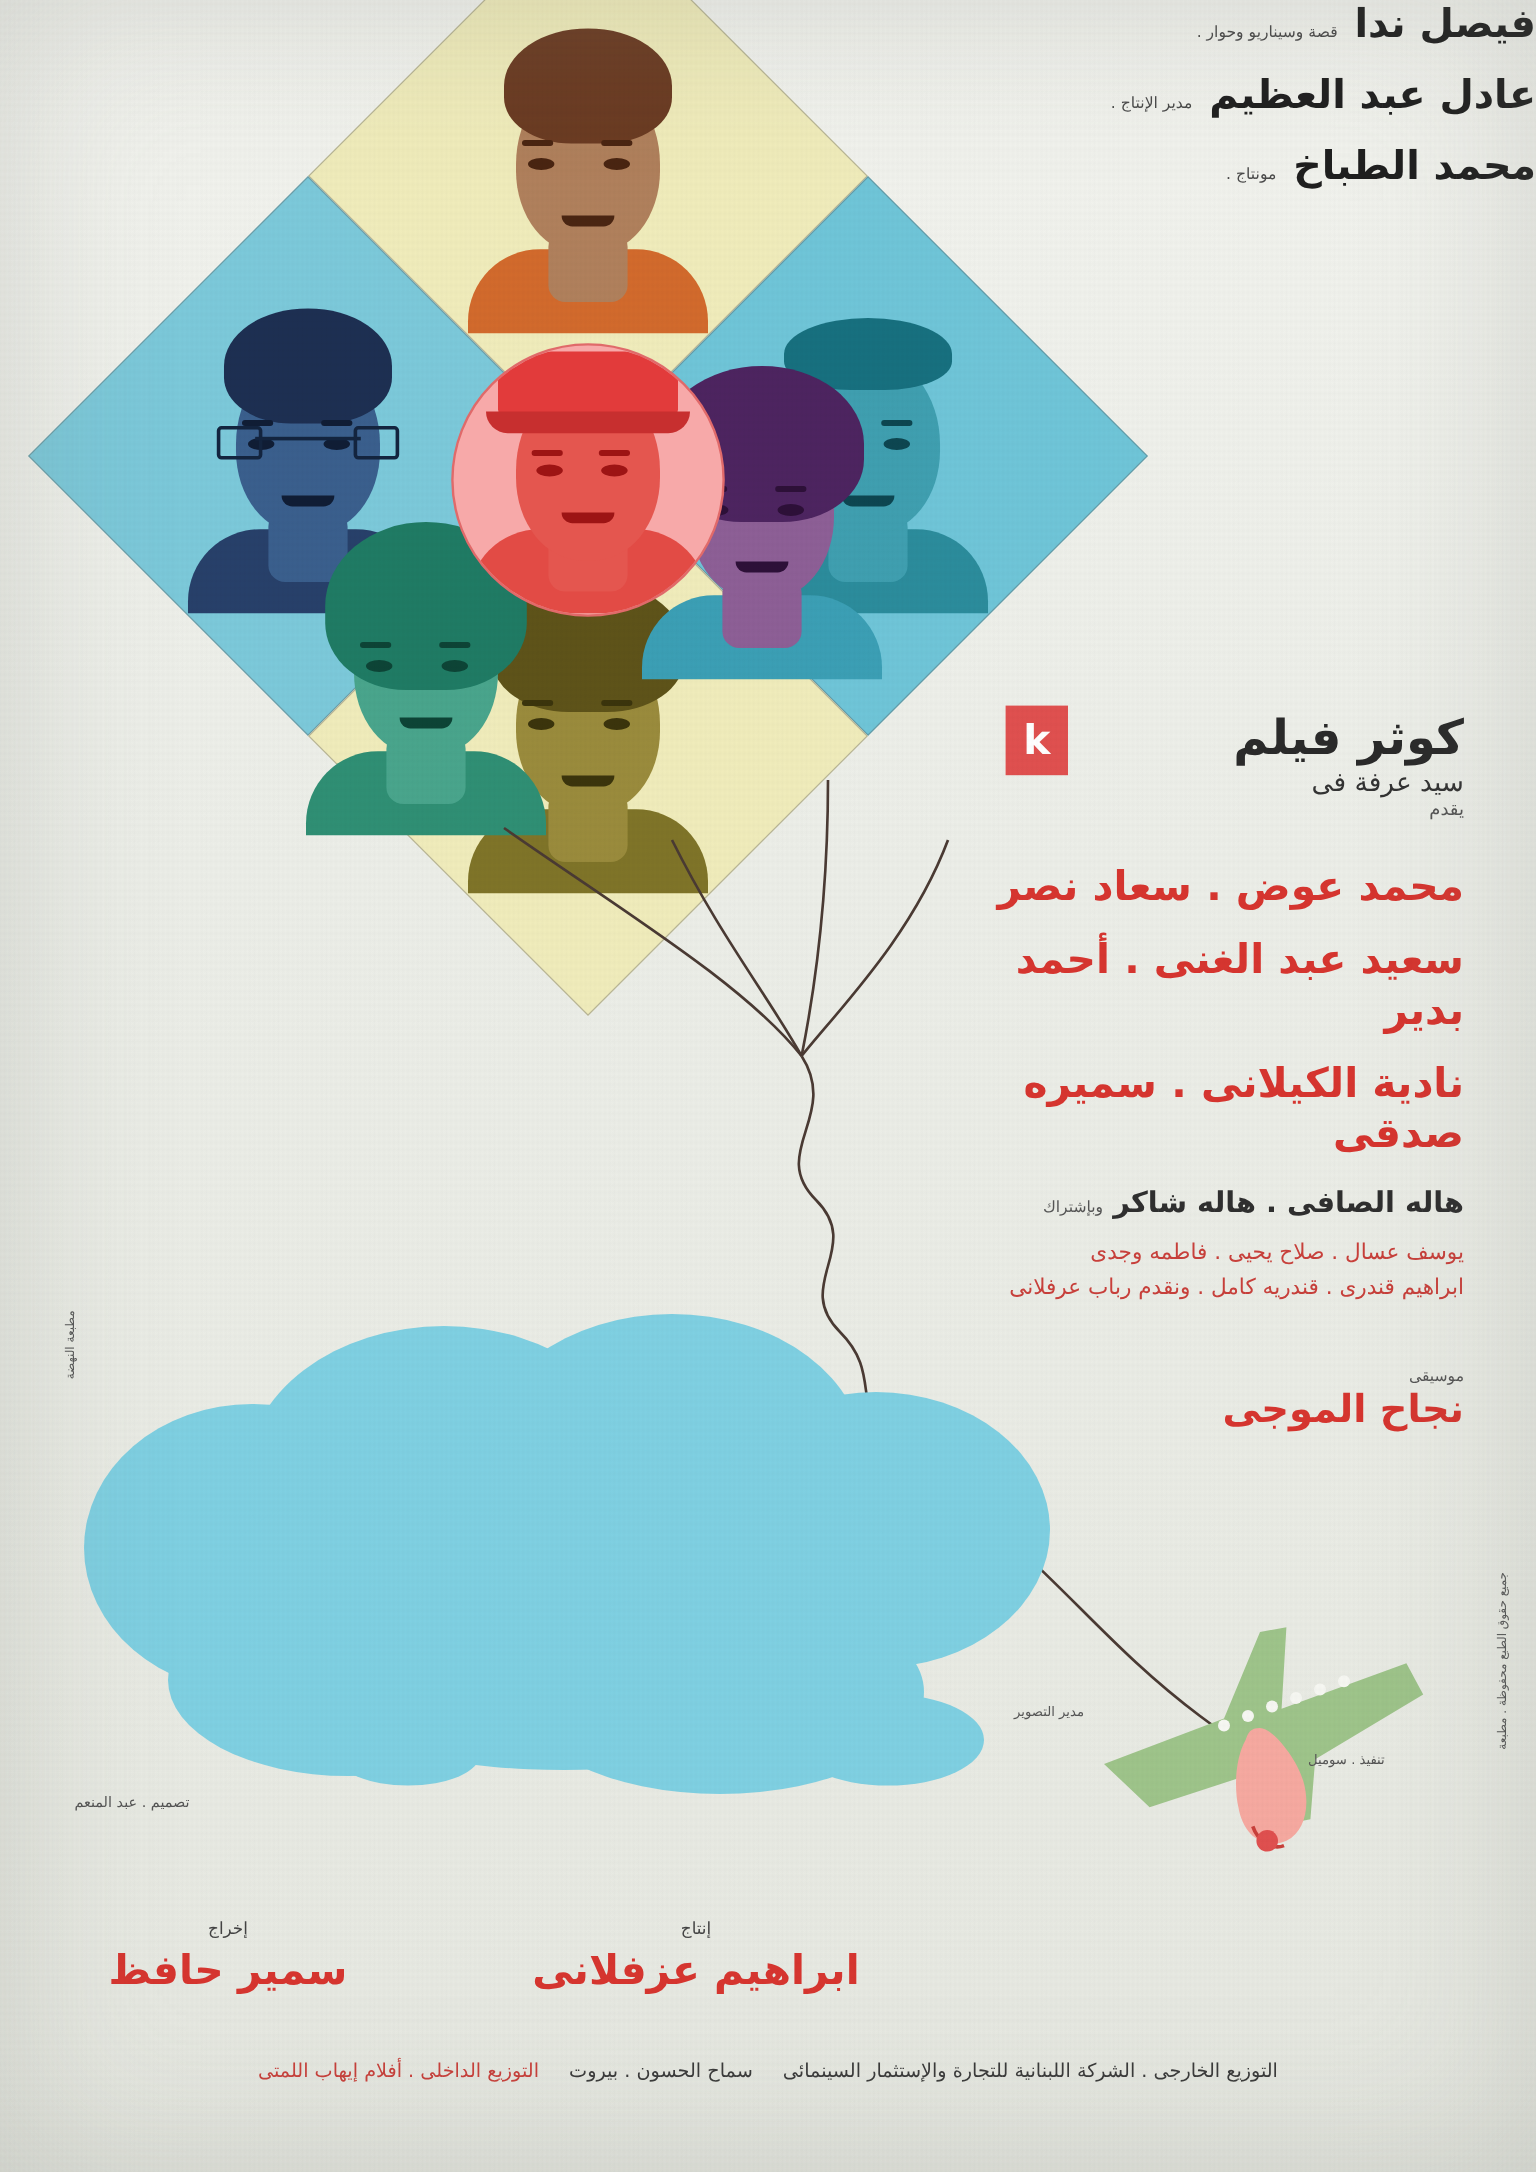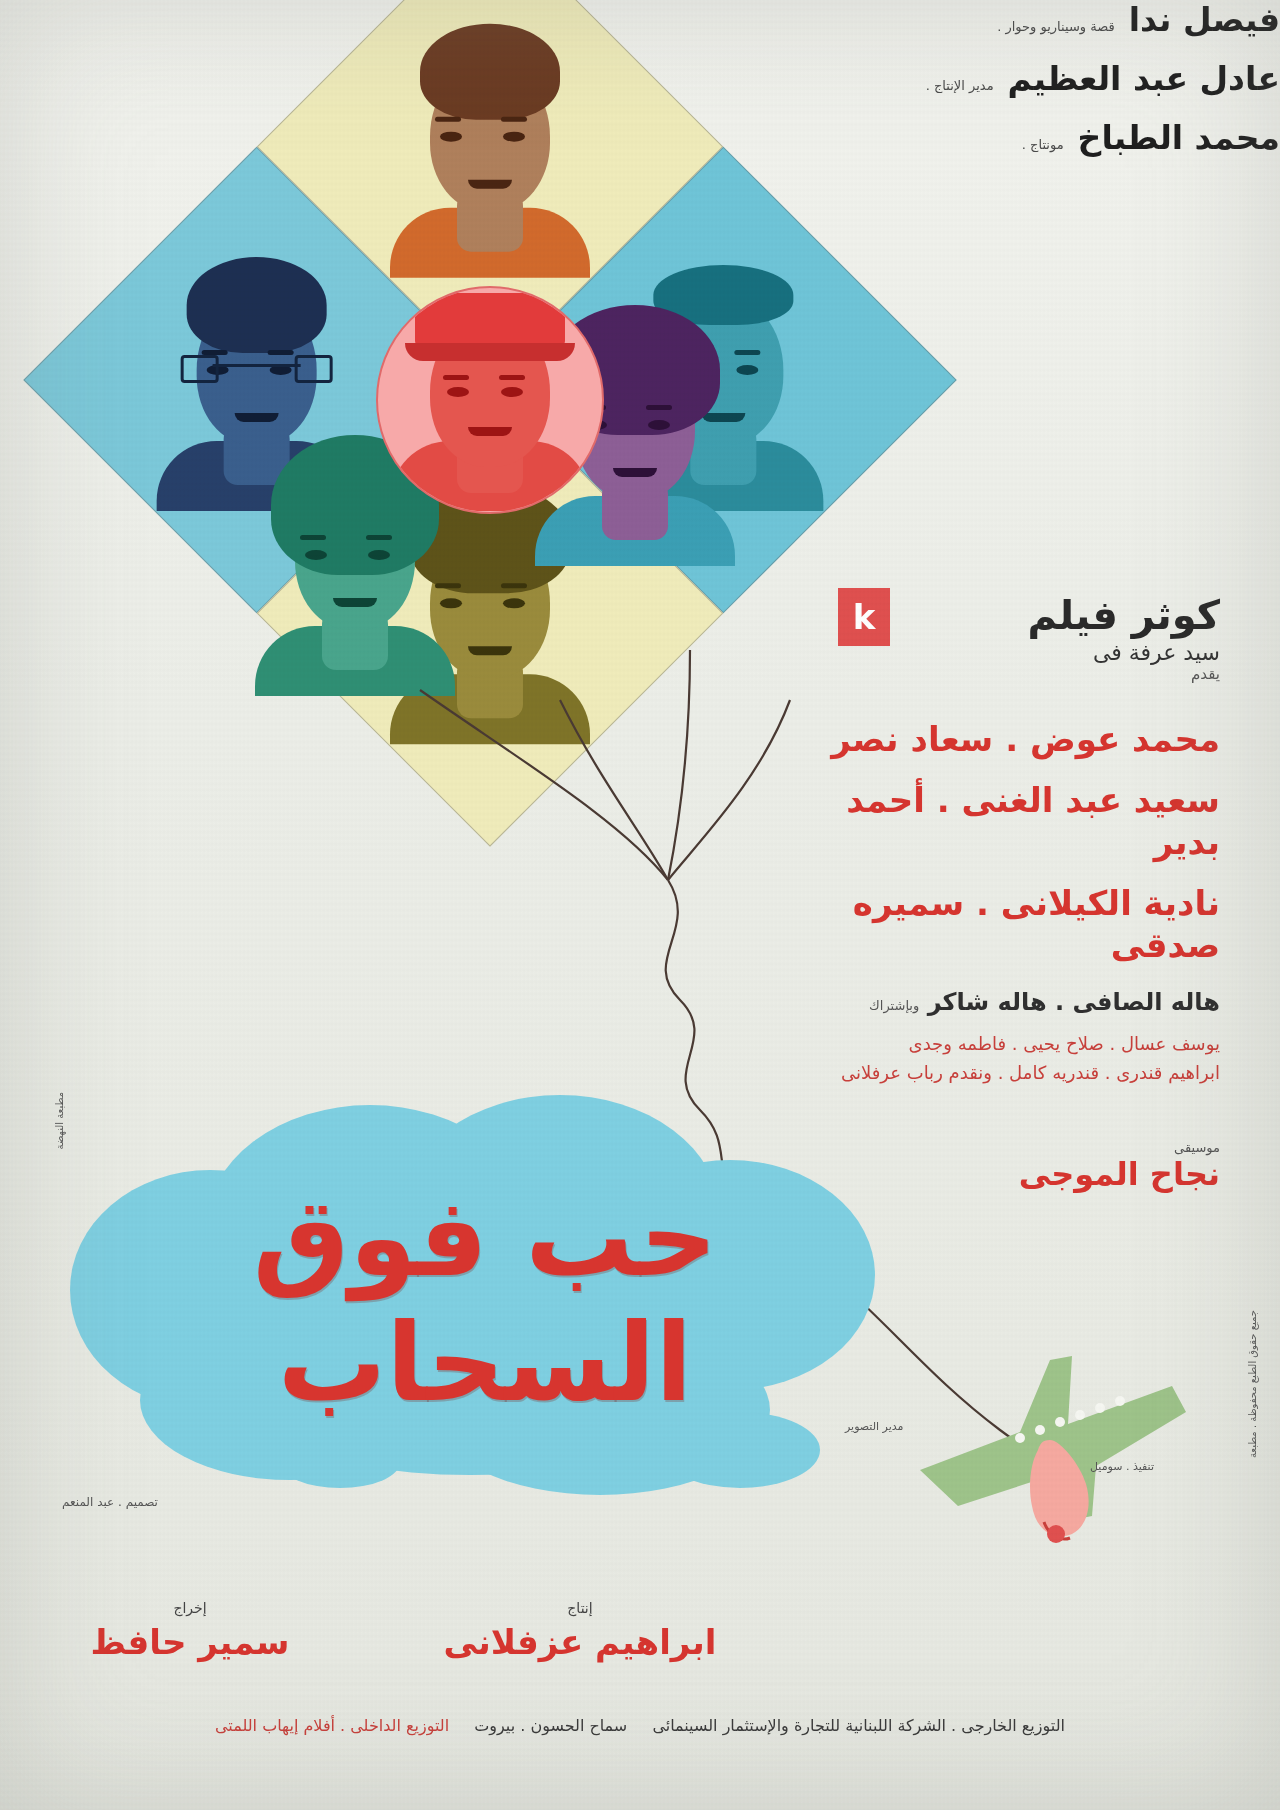--- a/index.html
+++ b/index.html
@@ -406,21 +406,20 @@
       <ellipse cx="520" cy="125" rx="160" ry="120"></ellipse>
       <ellipse cx="690" cy="185" rx="145" ry="115"></ellipse>
       <ellipse cx="430" cy="250" rx="300" ry="135"></ellipse>
       <ellipse cx="250" cy="310" rx="150" ry="80"></ellipse>
       <ellipse cx="560" cy="320" rx="170" ry="85"></ellipse>
       <ellipse cx="700" cy="360" rx="80" ry="38"></ellipse>
       <ellipse cx="300" cy="372" rx="60" ry="26"></ellipse>
     </g>
   </svg>
 
-  <div class="title-ar">حب فوق السحاب</div>
   <div class="micro m-left2">تصميم . عبد المنعم</div>
   <div class="micro m-left1">مطبعة النهضة</div>
   <div class="micro m-right-v">جميع حقوق الطبع محفوظة . مطبعة</div>
 
   <svg class="plane" viewBox="0 0 300 230">
     <g fill="#9ec48a">
       <path d="M20,150 L120,112 L150,40 L172,36 L168,104 L272,66 L286,92 L196,146 L192,196 L172,200 L150,156 L58,186 Z"></path>
     </g>
     <g fill="#f6f7f2">
       <circle cx="120" cy="118" r="5"></circle>

